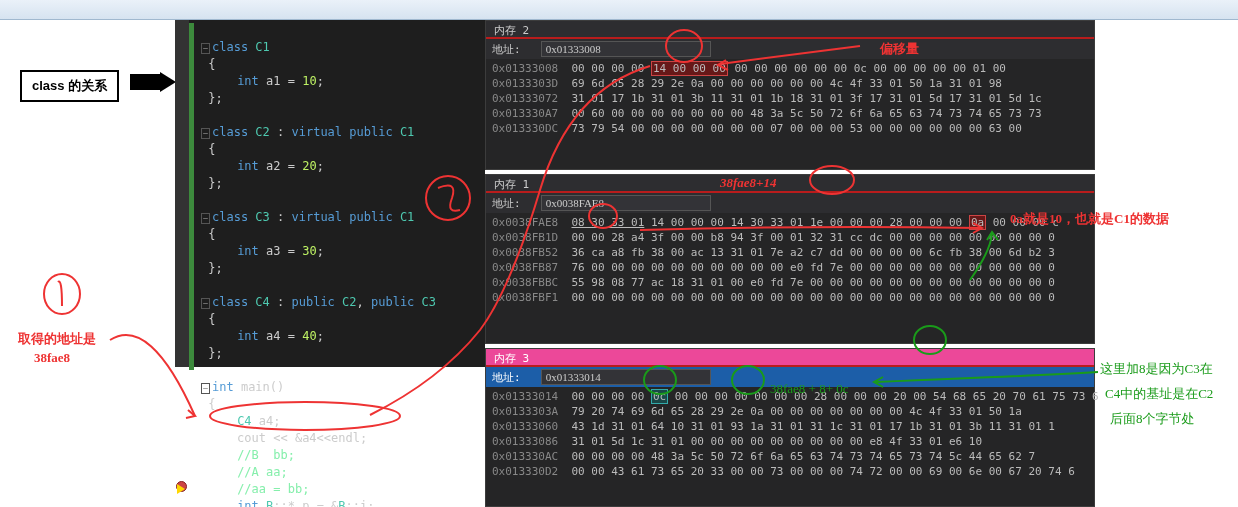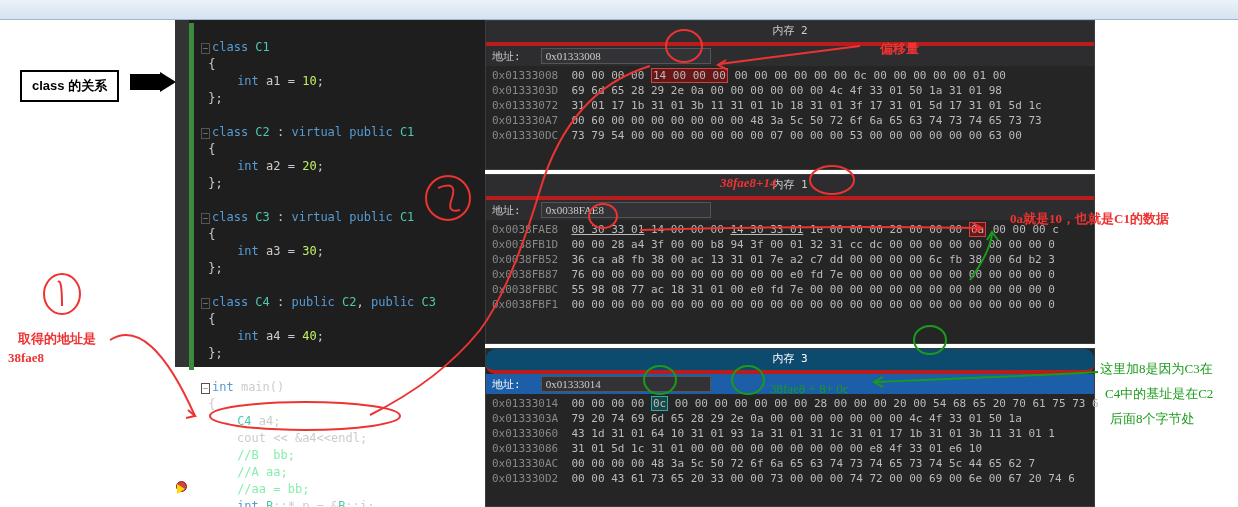--- a/index.html
+++ b/index.html
@@ -16,21 +16,21 @@
   .fold { color:#888; display:inline-block; width:9px; text-align:center; border:1px solid #555; font-size:9px; line-height:9px; margin-right:2px;}
   .kw { color:#569cd6; }
   .type { color:#4ec9b0; }
   .num { color:#bef264; }
   .com { color:#86efac; }
   
   .breakpoint { position:absolute; left:1px; width:11px; height:11px; border-radius:50%; background:#c44; border:1px solid #822;}
   .yellow-arrow { position:absolute; left:2px; width:0; height:0; border-left:8px solid #ffd700; border-top:5px solid transparent; border-bottom:5px solid transparent;}
   
   .mem-panel { position:absolute; background:#252526; border:1px solid #3c3c3c; }
-  .mem-title { height:25px; background:#2d2d30; color:#ccc; padding:2px 8px; font-size:11px; border-bottom:4px solid #b91c1c;text-align:center;}
+  .mem-title { height:18px; background:#2d2d30; color:#ccc; padding:2px 8px; font-size:11px; border-bottom:2px solid #b91c1c;}
   .mem-addr-row { height:20px; background:#2d2d30; padding:2px 6px; color:#ccc; font-size:11px; display:flex; align-items:center; gap:20px;}
   .mem-addr-row input { background:#333337; border:1px solid #555; color:#ccc; font-family:Consolas; font-size:11px; padding:1px 4px; width:170px; }
   .mem-body { padding:2px 6px; color:#bbb; line-height:15px; white-space:pre; font-size:11px;}
   .mem-body .addr { color:#888; }
   .mem-body .hl-red { background:#661818; border:1px solid #c44; padding:0 1px;}
   .mem-body .hl-teal { background:#1a4848; border:1px solid #3aa; padding:0 1px;}
   
   .ann-box { position:absolute; border:2px solid #000; background:#fff; padding:5px 10px; font-family:"Microsoft YaHei",sans-serif; font-size:13px; font-weight:bold;}
   .ann-red { position:absolute; color:#e33; font-family:"Microsoft YaHei"; font-size:13px; font-weight:bold;}
   .ann-green { position:absolute; color:#1a9b1a; font-family:"Microsoft YaHei"; font-size:13px; font-weight:normal; line-height:18px;}
@@ -47,21 +47,21 @@
 <div class="topbar"></div>
 
 <div class="main-area">
 
   <div class="ann-box" style="top:50px; left:20px;">
     <span>class 的关系</span>
   </div>
   <div class="arrow-black" style="top:54px; left:130px;"><span class="arrow-black-body"></span></div>
 
   <div class="ann-red" style="top:310px; left:18px;">取得的地址是</div>
-  <div class="ann-red" style="top:330px; left:8px;">38fae8</div>
+  <div class="ann-red" style="top:330px; left:34px;">38fae8</div>
 
   <div class="code-editor">
     <div class="gutter"></div>
     <div class="green-stripe"></div>
     <div class="breakpoint" style="top:461px;"></div>
     <div class="yellow-arrow" style="top:464px;"></div>
     <div class="code-lines">
 <span class="fold">−</span><span class="kw">class</span> <span class="type">C1</span>
  {
      <span class="kw">int</span> a1 = <span class="num">10</span>;
@@ -114,21 +114,21 @@
     </div>
     <div class="mem-body"><span class="addr">0x0038FAE8</span>  <u>08 30 33 01</u> 14 00 00 00 <u>14 30 33 01</u> 1e 00 00 00 28 00 00 00 <span class="hl-red">0a</span> 00 00 00 c
 <span class="addr">0x0038FB1D</span>  00 00 28 a4 3f 00 00 b8 94 3f 00 01 32 31 cc dc 00 00 00 00 00 00 00 00 0
 <span class="addr">0x0038FB52</span>  36 ca a8 fb 38 00 ac 13 31 01 7e a2 c7 dd 00 00 00 00 6c fb 38 00 6d b2 3
 <span class="addr">0x0038FB87</span>  76 00 00 00 00 00 00 00 00 00 00 e0 fd 7e 00 00 00 00 00 00 00 00 00 00 0
 <span class="addr">0x0038FBBC</span>  55 98 08 77 ac 18 31 01 00 e0 fd 7e 00 00 00 00 00 00 00 00 00 00 00 00 0
 <span class="addr">0x0038FBF1</span>  00 00 00 00 00 00 00 00 00 00 00 00 00 00 00 00 00 00 00 00 00 00 00 00 0</div>
   </div>
 
   <div class="mem-panel" style="left:485px; top:328px; width:610px; height:159px;">
-    <div class="mem-title" style="background:#0c4a6e;color:#fff;border-radius:9px;">内存 3</div>
+    <div class="mem-title" style="background:#ec4899;color:#fff;">内存 3</div>
     <div class="mem-addr-row" style="background:#1c5ea8;">
       <span style="color:#fff">地址:</span>
       <input value="0x01333014" style="">
     </div>
     <div class="mem-body"><span class="addr">0x01333014</span>  00 00 00 00 <span class="hl-teal">0c</span> 00 00 00 00 00 00 00 28 00 00 00 20 00 54 68 65 20 70 61 75 73 6
 <span class="addr">0x0133303A</span>  79 20 74 69 6d 65 28 29 2e 0a 00 00 00 00 00 00 00 4c 4f 33 01 50 1a
 <span class="addr">0x01333060</span>  43 1d 31 01 64 10 31 01 93 1a 31 01 31 1c 31 01 17 1b 31 01 3b 11 31 01 1
 <span class="addr">0x01333086</span>  31 01 5d 1c 31 01 00 00 00 00 00 00 00 00 00 e8 4f 33 01 e6 10
 <span class="addr">0x013330AC</span>  00 00 00 00 48 3a 5c 50 72 6f 6a 65 63 74 73 74 65 73 74 5c 44 65 62 7
 <span class="addr">0x013330D2</span>  00 00 43 61 73 65 20 33 00 00 73 00 00 00 74 72 00 00 69 00 6e 00 67 20 74 6</div>

